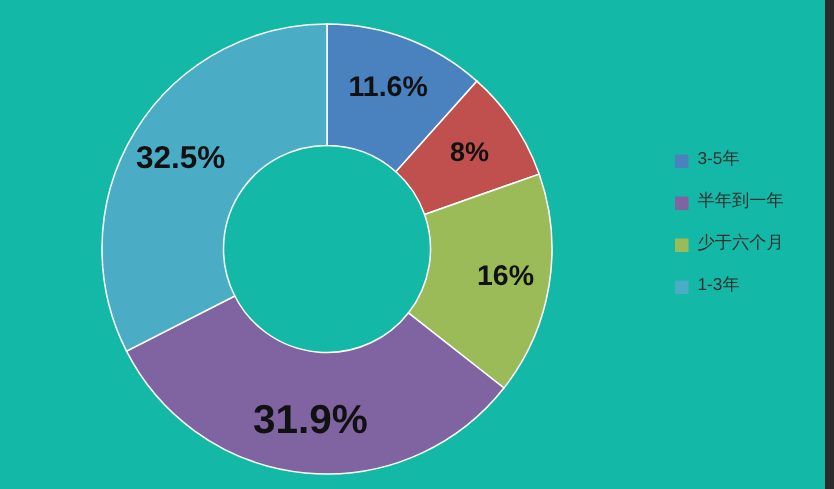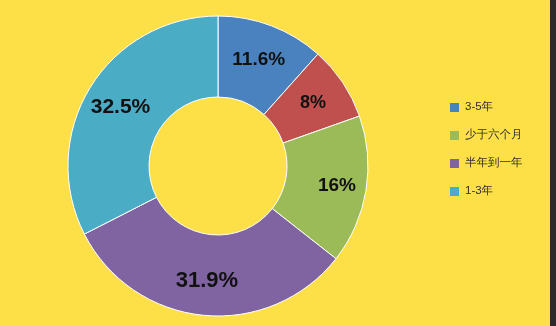--- a/index.html
+++ b/index.html
@@ -4,21 +4,21 @@
 <style>
   html, body {
     margin: 0;
     padding: 0;
     background: #ffffff;
   }
   #page {
     position: relative;
     width: 556px;
     height: 326px;
-    background: #fde047;
+    background: #14b8a6;
     overflow: hidden;
     font-family: "Liberation Sans", "DejaVu Sans", sans-serif;
   }
   
   #right-edge {
     position: absolute;
     top: 0;
     right: 0;
     width: 6px;
     height: 326px;
@@ -80,37 +80,37 @@
         <path d="M 218 16 A 150 150 0 0 1 317.90178011513774 54.10882818637269 L 263.95481885296334 114.53006096573144 A 69 69 0 0 0 218 97 Z" fill="#4a81bf" stroke="#ffffff" stroke-width="1"></path>
         <path d="M 317.90178011513774 54.10882818637269 A 150 150 0 0 1 359.44858038392965 116.077068321552 L 283.06634697660763 143.03545142791393 A 69 69 0 0 0 263.95481885296334 114.53006096573144 Z" fill="#c0504e" stroke="#ffffff" stroke-width="1"></path>
         <path d="M 359.44858038392965 116.077068321552 A 150 150 0 0 1 335.94326482049286 258.67894196355013 L 272.2539018174267 208.63231330323308 A 69 69 0 0 0 283.06634697660763 143.03545142791393 Z" fill="#9bbb58" stroke="#ffffff" stroke-width="1"></path>
         <path d="M 335.94326482049286 258.67894196355013 A 150 150 0 0 1 84.34902137174484 234.098574960932 L 156.52054983100263 197.32534448202873 A 69 69 0 0 0 272.2539018174267 208.63231330323308 Z" fill="#8064a2" stroke="#ffffff" stroke-width="1"></path>
         <path d="M 84.34902137174484 234.098574960932 A 150 150 0 0 1 217.99999999999997 16 L 218 97 A 69 69 0 0 0 156.52054983100263 197.32534448202873 Z" fill="#4bacc6" stroke="#ffffff" stroke-width="1"></path>
       </svg>
     <div id="slice-labels">
         <div class="slice-label" style="left: 258.759px; top: 59.1501px; font-size: 19px;">11.6%</div>
         <div class="slice-label" style="left: 312.987px; top: 102.316px; font-size: 18px;">8%</div>
         <div class="slice-label" style="left: 337px; top: 184.599px; font-size: 19px;">16%</div>
-        <div class="slice-label" style="left: 206.88px; top: 279.818px; font-size: 22px;">31.9%</div>
+        <div class="slice-label" style="left: 206.88px; top: 279.818px; font-size: 27px;">31.9%</div>
         <div class="slice-label" style="left: 120.492px; top: 106.247px; font-size: 21px;">32.5%</div>
       </div>
   </div>
 
   <div id="legend">
       <div class="legend-row">
         <span class="legend-swatch" style="background: rgb(74, 129, 191);"></span>
         <span class="legend-text">3-5年</span>
       </div>
       <div class="legend-row">
+        <span class="legend-swatch" style="background: rgb(128, 100, 162);"></span>
+        <span class="legend-text">半年到一年</span>
+      </div>
+      <div class="legend-row">
         <span class="legend-swatch" style="background: rgb(155, 187, 88);"></span>
         <span class="legend-text">少于六个月</span>
-      </div>
-      <div class="legend-row">
-        <span class="legend-swatch" style="background: rgb(128, 100, 162);"></span>
-        <span class="legend-text">半年到一年</span>
       </div>
       <div class="legend-row">
         <span class="legend-swatch" style="background: rgb(75, 172, 198);"></span>
         <span class="legend-text">1-3年</span>
       </div>
     </div>
 
   <div id="right-edge"></div>
 
 </div>

